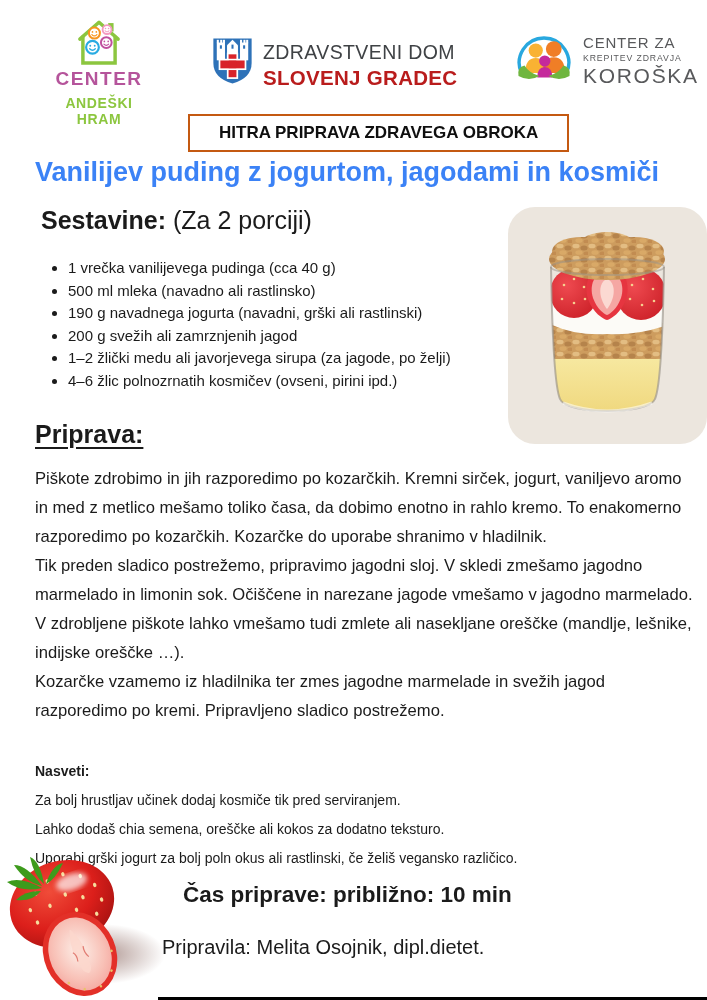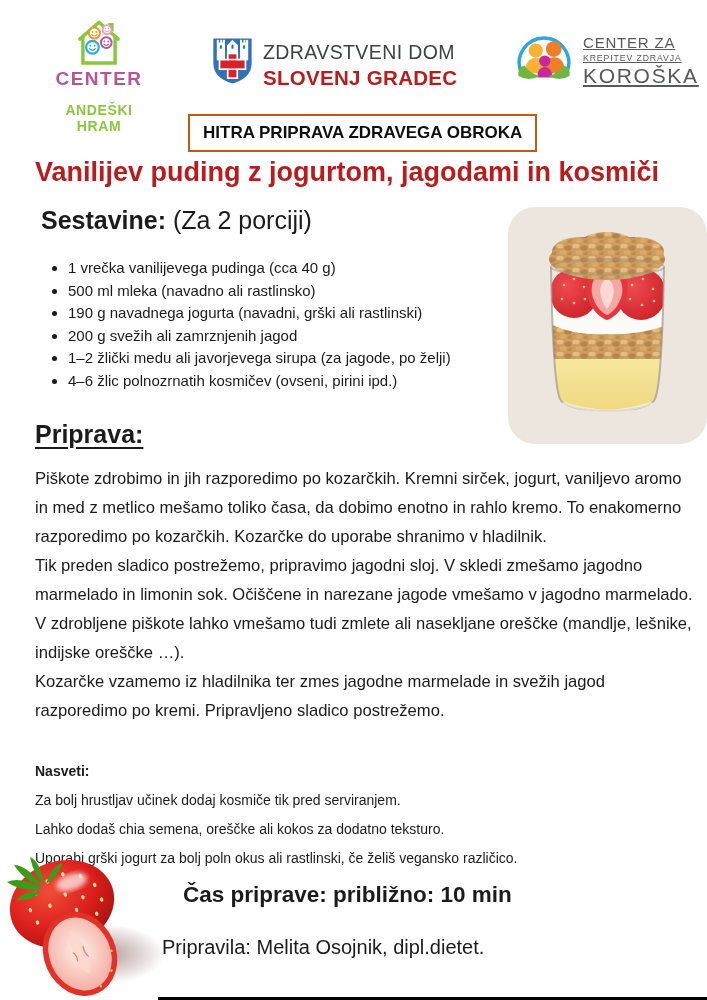--- a/index.html
+++ b/index.html
@@ -3,39 +3,39 @@
 <meta charset="utf-8">
 <style>
   html,body{margin:0;padding:0;background:#fff;}
   .page{position:relative;width:707px;height:1000px;background:#ffffff;
         font-family:"Liberation Sans",sans-serif;color:#1b1b1b;overflow:hidden;}
 
   
   .logo-andeski{position:absolute;left:41px;top:18px;width:116px;text-align:center;}
   .logo-andeski svg{display:block;margin:0 auto;}
   .logo-andeski .ln1{font-size:19px;letter-spacing:1.5px;color:#B5549B;font-weight:bold;margin-top:0;}
-  .logo-andeski .ln2{font-size:14px;letter-spacing:0.6px;color:#8CC63F;font-weight:bold;margin-top:12px;}
+  .logo-andeski .ln2{font-size:14px;letter-spacing:0.6px;color:#8CC63F;font-weight:bold;margin-top:5px;}
 
   .logo-zd{position:absolute;left:212px;top:37px;display:flex;align-items:flex-start;}
   .logo-zd .txt{margin-left:10px;margin-top:3px;line-height:25px;}
   .logo-zd .ln1{font-size:19.5px;color:#3F4245;letter-spacing:0.4px;}
   .logo-zd .ln2{font-size:20.5px;color:#b91c1c;font-weight:bold;letter-spacing:0.3px;}
 
   .logo-koroska{position:absolute;left:514px;top:29px;display:flex;align-items:center;}
-  .logo-koroska .txt{margin-left:9px;color:#58595B;line-height:1.15;text-decoration:underline;}
+  .logo-koroska .txt{margin-left:9px;color:#58595B;line-height:1.15;}
   .logo-koroska .ln1{font-size:15px;letter-spacing:0.8px;}
   .logo-koroska .ln2{font-size:8.7px;letter-spacing:0.9px;margin-top:1px;}
   .logo-koroska .ln3{font-size:21px;letter-spacing:1.7px;margin-top:1px;}
 
   .banner{position:absolute;left:188px;top:114px;border:2px solid #C45911;
-          padding:7px 13px;font-size:17px;font-weight:bold;color:#0f0f0f;white-space:nowrap;}
+          padding:7px 29px;font-size:17px;font-weight:bold;color:#0f0f0f;white-space:nowrap;}
 
   
   .title{position:absolute;left:35px;top:157px;font-size:27px;font-weight:bold;
-         color:#b91c1c;white-space:nowrap;}
+         color:#3b82f6;white-space:nowrap;}
   .ing-heading{position:absolute;left:41px;top:206px;font-size:25px;
                text-underline-offset:4px;white-space:nowrap;}
   .ing-heading .bold{font-weight:bold;}
   .ingredients{position:absolute;left:40px;top:257px;margin:0;padding:0 0 0 28px;
                font-size:15px;}
   .ingredients li{line-height:22.6px;white-space:nowrap;}
   .parfait{position:absolute;left:508px;top:207px;width:199px;height:237px;}
   .prep-heading{position:absolute;left:35px;top:420px;font-size:25px;font-weight:bold;
                 text-decoration:underline;text-underline-offset:4px;}
   .prep-text{position:absolute;left:35px;top:464px;width:660px;font-size:16.6px;line-height:29px;}

